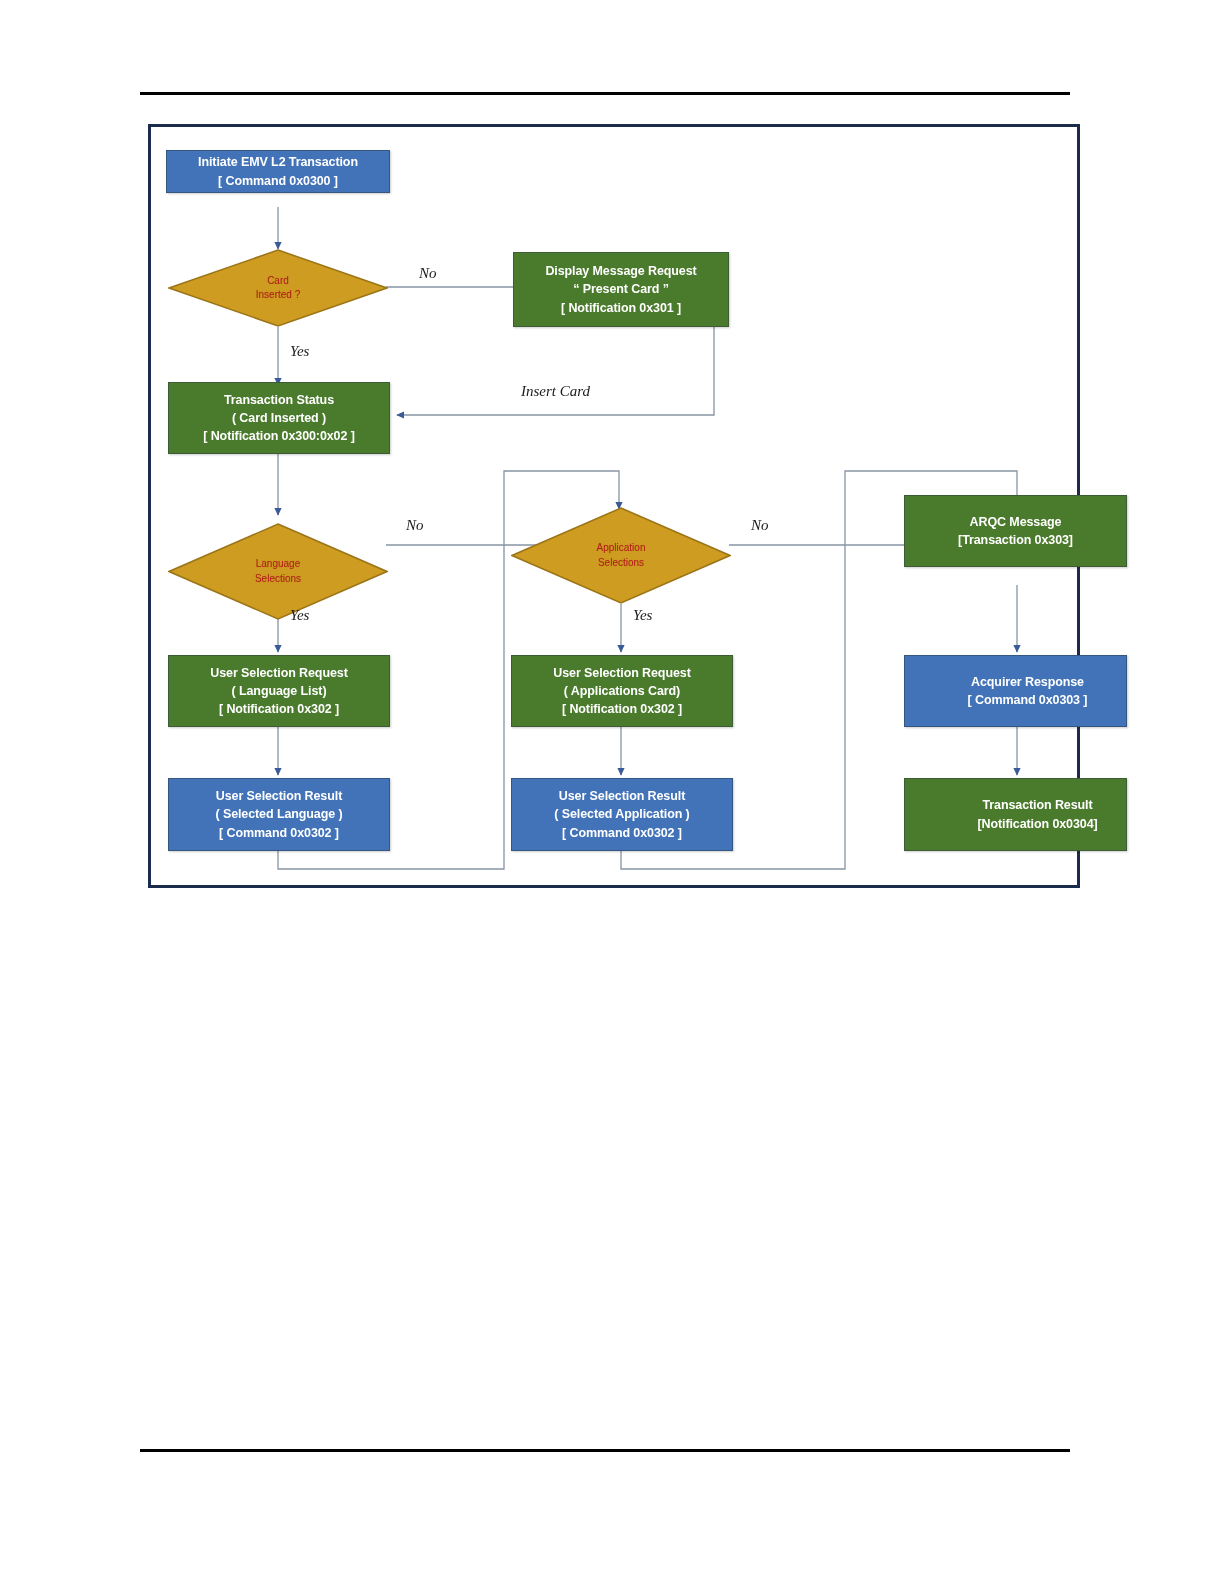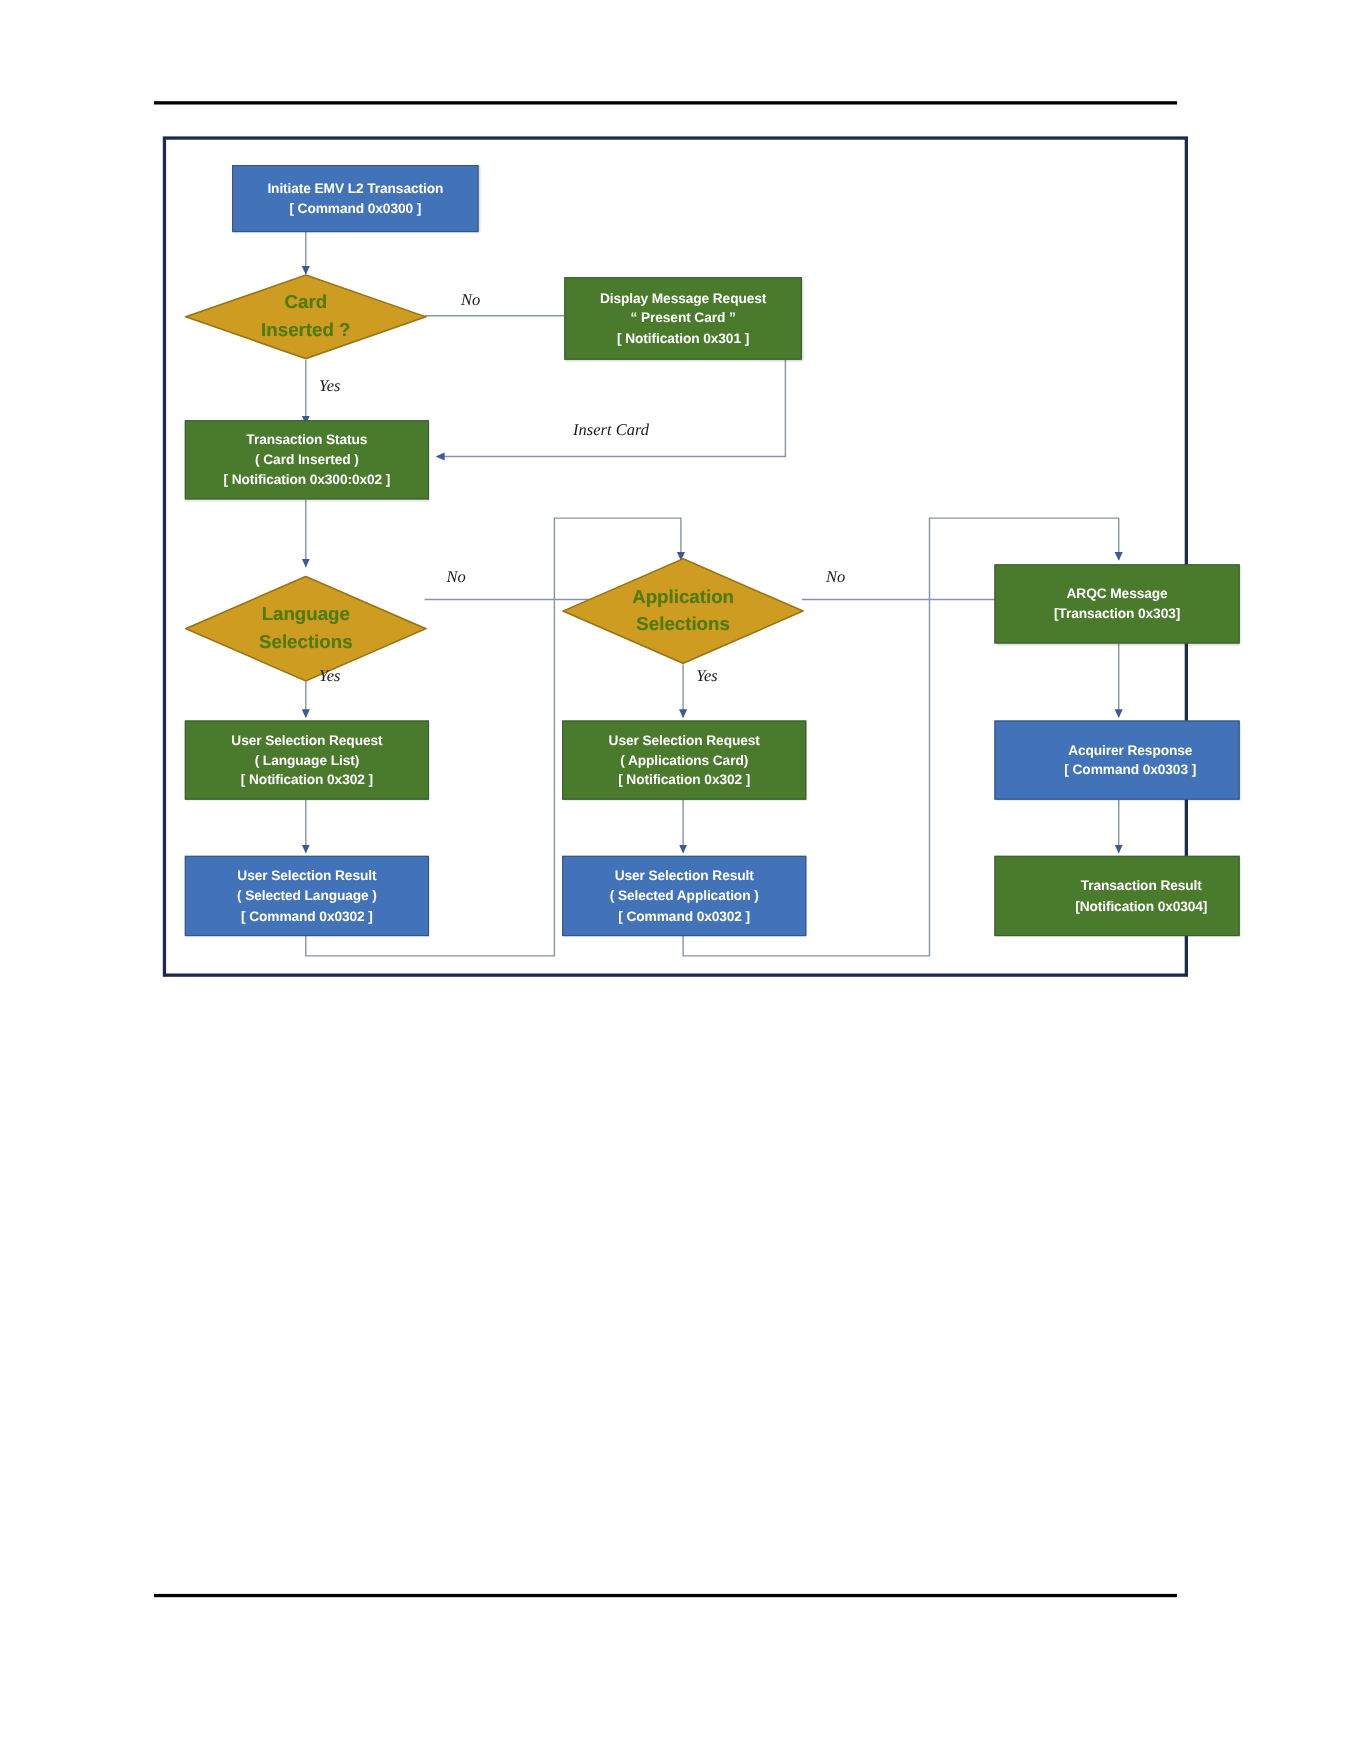--- a/index.html
+++ b/index.html
@@ -77,23 +77,23 @@
     align-items: center;
     justify-content: center;
   }
   .diamond-shape {
     position: absolute;
     inset: 0;
   }
   .diamond-label {
     position: relative;
     z-index: 2;
-    color: #4d7c0f;
-    font-weight: bold;
-    font-size: 17px;
+    color: #b91c1c;
+    font-weight: normal;
+    font-size: 10px;
     line-height: 1.45;
     text-align: center;
     text-shadow: 0 0 1px rgba(0,0,0,0.15);
   }
   .edge-label {
     position: absolute;
     font-family: "Liberation Serif", serif;
     font-style: italic;
     font-size: 15px;
     color: #1a1a1a;
@@ -145,21 +145,21 @@
           <path d="M470,600 L470,648" marker-end="url(#ah)"></path>
 
           <path d="M470,724 L470,742 L694,742 L694,344 L866,344 L866,382" marker-end="url(#ah)"></path>
 
           <path d="M866,458 L866,525" marker-end="url(#ah)"></path>
 
           <path d="M866,600 L866,648" marker-end="url(#ah)"></path>
         </g>
       </svg>
 
-      <div class="node rect blue" style="left:15px; top:23px; width:224px; height:61px;margin-left:45px;">
+      <div class="node rect blue" style="left:15px; top:23px; width:224px; height:43px;">
         <span class="nline">Initiate EMV L2 Transaction</span>
         <span class="nline">[ Command 0x0300 ]</span>
       </div>
 
       <div class="diamond-wrap" style="left:17px; top:122px; width:220px; height:78px;">
         <svg class="diamond-shape" viewBox="0 0 220 78" preserveAspectRatio="none">
           <polygon points="110,1 219,39 110,77 1,39" fill="#ce9c20" stroke="#9c7418" stroke-width="1.5"></polygon>
         </svg>
         <div class="diamond-label">
           <span class="nline">Card</span>
@@ -192,21 +192,21 @@
       <div class="diamond-wrap" style="left:360px; top:380px; width:220px; height:97px;">
         <svg class="diamond-shape" viewBox="0 0 220 97" preserveAspectRatio="none">
           <polygon points="110,1 219,48.5 110,96 1,48.5" fill="#ce9c20" stroke="#9c7418" stroke-width="1.5"></polygon>
         </svg>
         <div class="diamond-label">
           <span class="nline">Application</span>
           <span class="nline">Selections</span>
         </div>
       </div>
 
-      <div class="node rect green" style="left:753px; top:386px; width:223px; height:72px;">
+      <div class="node rect green" style="left:753px; top:368px; width:223px; height:72px;">
         <span class="nline">ARQC Message</span>
         <span class="nline">[Transaction 0x303]</span>
       </div>
 
       <div class="node rect green" style="left:17px; top:528px; width:222px; height:72px;">
         <span class="nline">User Selection Request</span>
         <span class="nline">( Language List)</span>
         <span class="nline">[ Notification 0x302 ]</span>
       </div>
 

